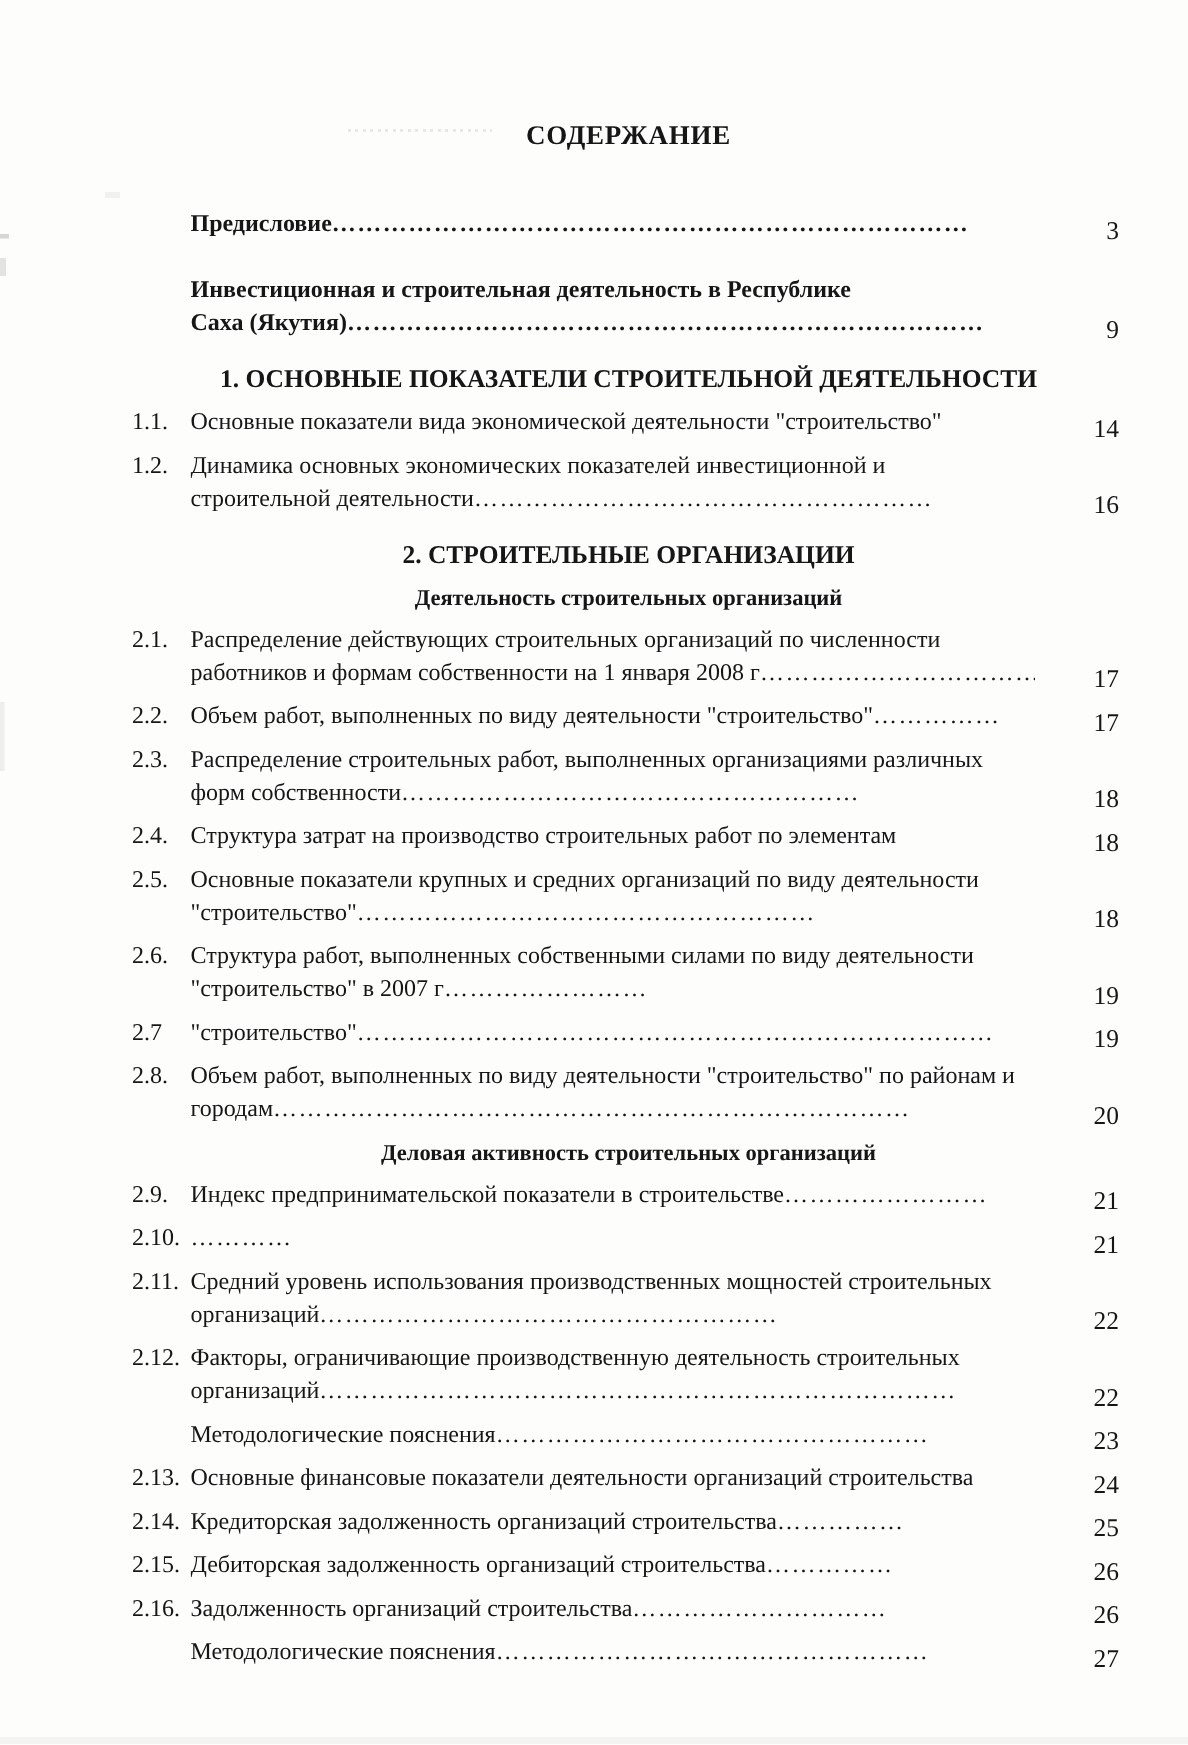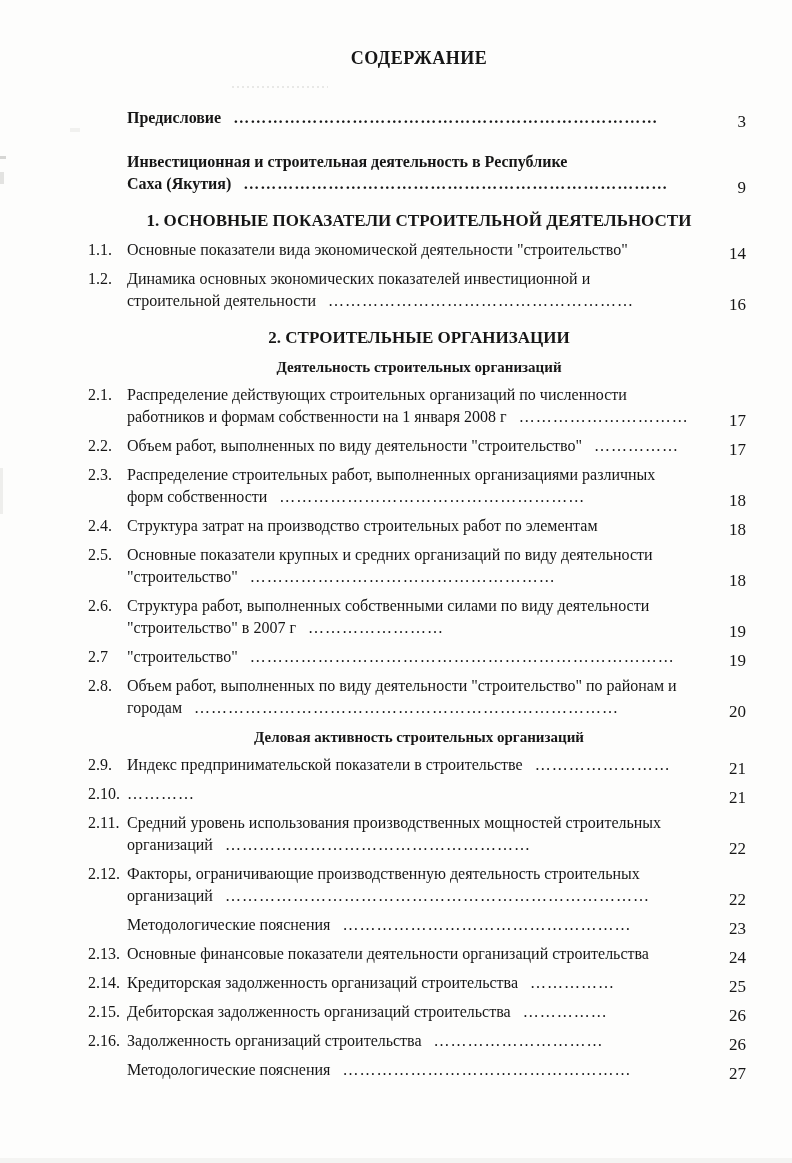--- a/index.html
+++ b/index.html
@@ -9,21 +9,21 @@
   }
   .paper {
     position: relative;
     width: 792px;
     height: 1163px;
     background: #fdfdfc;
     overflow: hidden;
     font-family: "Liberation Serif", "DejaVu Serif", serif;
     color: #161616;
     box-sizing: border-box;
-    padding: 48px 42px 0 88px;
+    padding: 80px 42px 0 88px;
   }
   .doc-title {
     text-align: center;
     font-weight: bold;
     font-size: 18px;
     letter-spacing: 0.5px;
     margin: 0 0 38px 0;
   }
   .toc-list { display: block; }
   .row {
@@ -45,21 +45,20 @@
   }
   .body {
     flex: 1 1 auto;
     min-width: 0;
     overflow: hidden;
   }
   .line { white-space: nowrap; }
   .line.last {
     display: flex;
     align-items: flex-end;
-    gap: 12px;
   }
   .line-text { white-space: nowrap; }
   .dots {
     white-space: nowrap;
     overflow: hidden;
     flex: 0 1 auto;
     letter-spacing: 1px;
   }
   .pagenum {
     flex: 0 0 56px;

